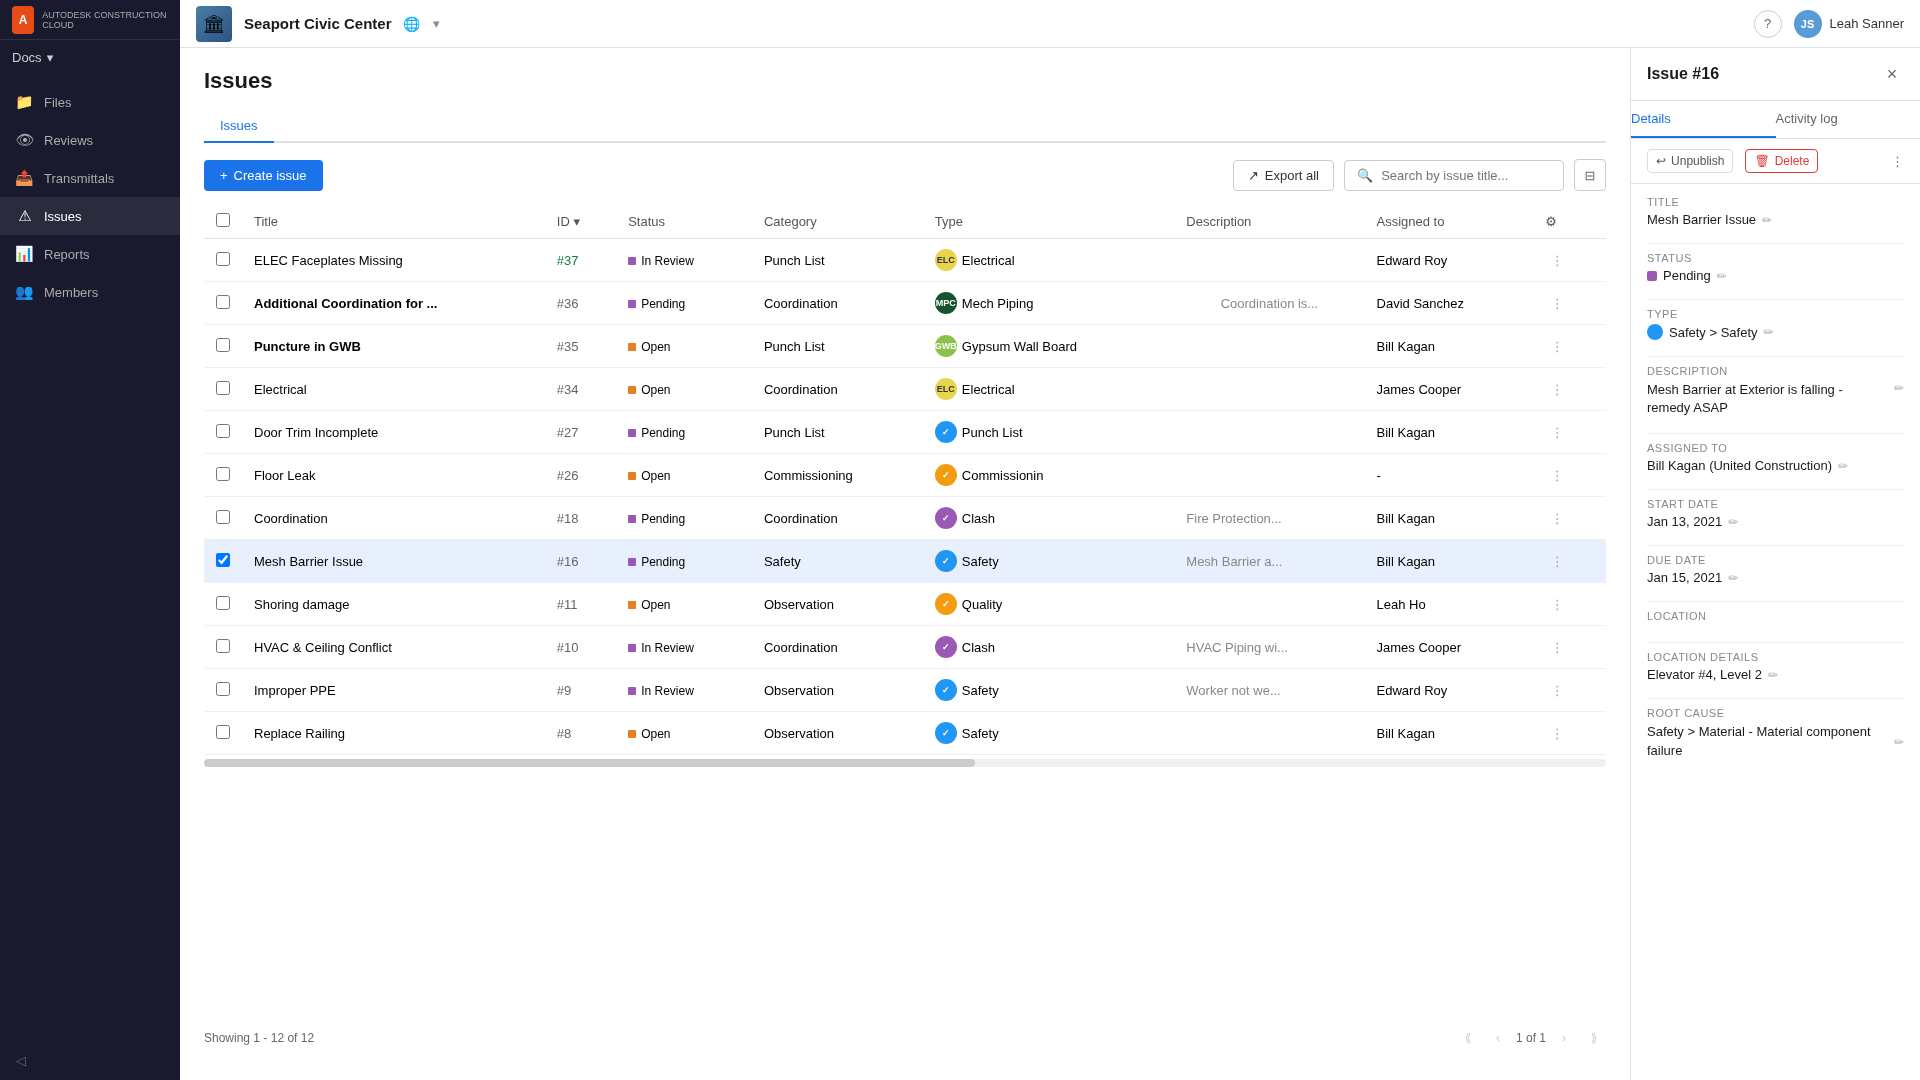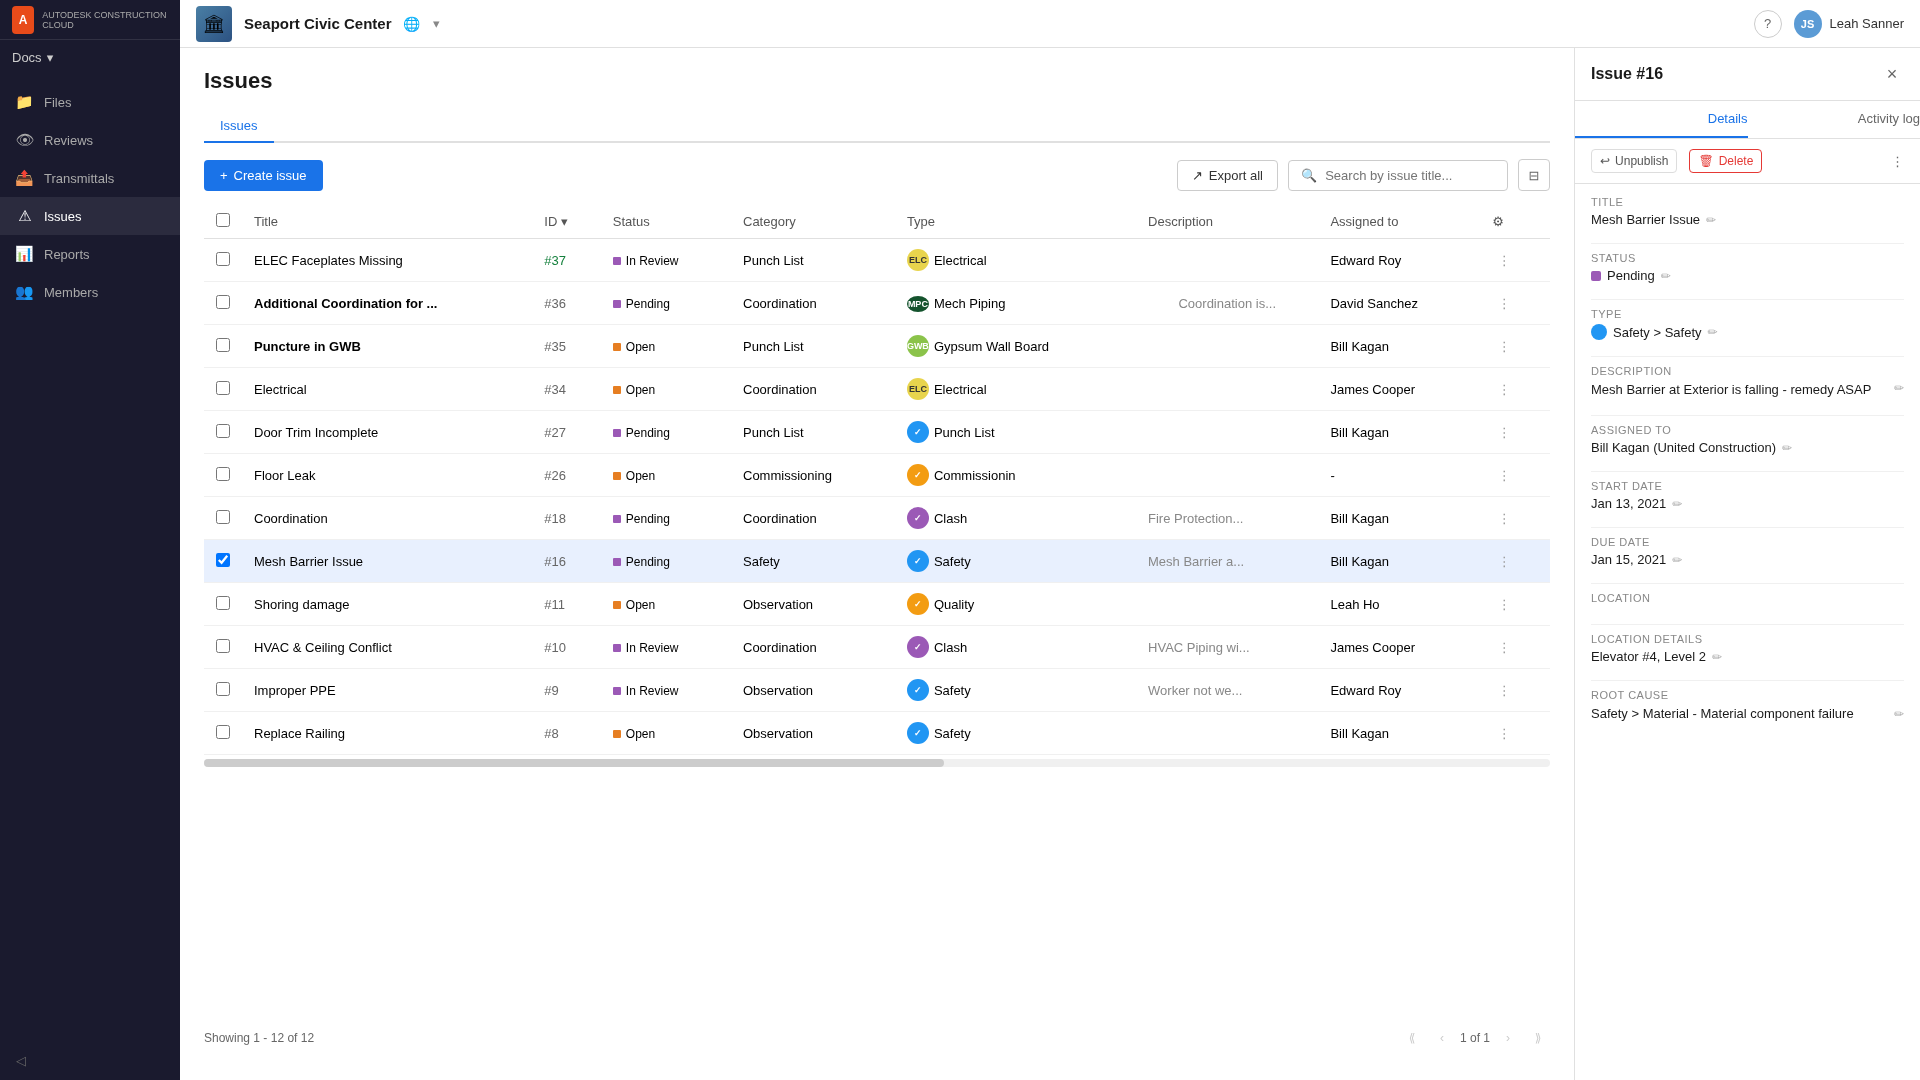--- a/index.html
+++ b/index.html
@@ -57,26 +57,26 @@
     .status-dot { width: 8px; height: 8px; border-radius: 1px; display: inline-block; }
 
     .more-btn { width: 24px; height: 24px; display: flex; align-items: center; justify-content: center; cursor: pointer; color: #999; border-radius: 4px; }
 
     .table-footer { display: flex; align-items: center; gap: 8px; padding: 10px 0; color: #666; font-size: 12px; margin-top: auto; }
     .pagination { margin-left: auto; display: flex; align-items: center; gap: 6px; }
     .page-btn { width: 24px; height: 24px; display: flex; align-items: center; justify-content: center; cursor: pointer; color: #666; border-radius: 3px; }
     .page-btn.disabled { color: #ccc; cursor: default; }
 
     
-    .detail-panel { width: 346px; flex-shrink: 0; border-left: 1px solid #e0e0e0; background: white; display: flex; flex-direction: column; overflow-y: auto; }
+    .detail-panel { width: 290px; flex-shrink: 0; border-left: 1px solid #e0e0e0; background: white; display: flex; flex-direction: column; overflow-y: auto; }
     .detail-header { padding: 14px 16px; display: flex; align-items: center; justify-content: space-between; border-bottom: 1px solid #e0e0e0; }
     .detail-title { font-size: 16px; font-weight: 600; color: #1a1a1a; }
     .close-btn { width: 24px; height: 24px; display: flex; align-items: center; justify-content: center; cursor: pointer; color: #666; font-size: 18px; }
     .detail-tabs { display: flex; border-bottom: 1px solid #e0e0e0; }
-    .detail-tab { flex: 1; padding: 10px 0; text-align: right; font-size: 13px; color: #666; cursor: pointer; border-bottom: 2px solid transparent; }
+    .detail-tab { flex: 1; padding: 10px 0; text-align: left; font-size: 13px; color: #666; cursor: pointer; border-bottom: 2px solid transparent; }
     .detail-tab.active { color: #1a73e8; border-bottom-color: #1a73e8; font-weight: 500; }
 
     .detail-actions { display: flex; align-items: center; gap: 12px; padding: 10px 16px; border-bottom: 1px solid #e0e0e0; }
     .detail-action-btn { display: flex; align-items: center; gap: 5px; font-size: 12px; color: #555; cursor: pointer; padding: 4px 8px; border-radius: 4px; background: white; border: 1px solid #ddd; }
     .detail-action-more { margin-left: auto; cursor: pointer; color: #666; }
 
     .detail-body { padding: 12px 16px; flex: 1; }
     .detail-field { margin-bottom: 16px; }
     .detail-field-label { font-size: 11px; color: #888; font-weight: 500; text-transform: uppercase; letter-spacing: 0.5px; margin-bottom: 4px; }
     .detail-field-value { font-size: 13px; color: #1a1a1a; display: flex; align-items: center; gap: 6px; }
@@ -216,21 +216,21 @@
     <td style="color:#666;">#36</td>
     <td>
       <span class="status-badge">
         <span class="status-dot" style="background:#9b59b6;"></span>
         <span>Pending</span>
       </span>
     </td>
     <td>Coordination</td>
     <td>
       <span style="display:inline-flex;align-items:center;gap:5px;">
-        <span style="width:22px;height:16px;border-radius:50%;background:#14532d;display:inline-flex;align-items:center;justify-content:center;font-size:9px;font-weight:bold;color:white">MPC</span>
+        <span style="width:22px;height:22px;border-radius:50%;background:#14532d;display:inline-flex;align-items:center;justify-content:center;font-size:9px;font-weight:bold;color:white">MPC</span>
         <span>Mech Piping</span>
       </span>
     </td>
     <td style="color:#888;max-width:160px;overflow:hidden;text-overflow:ellipsis;white-space:nowrap;text-align:center;">Coordination is...</td>
     <td>David Sanchez</td>
     <td>
                   <div class="more-btn">⋮</div>
                 </td>
   </tr>
               <tr>

